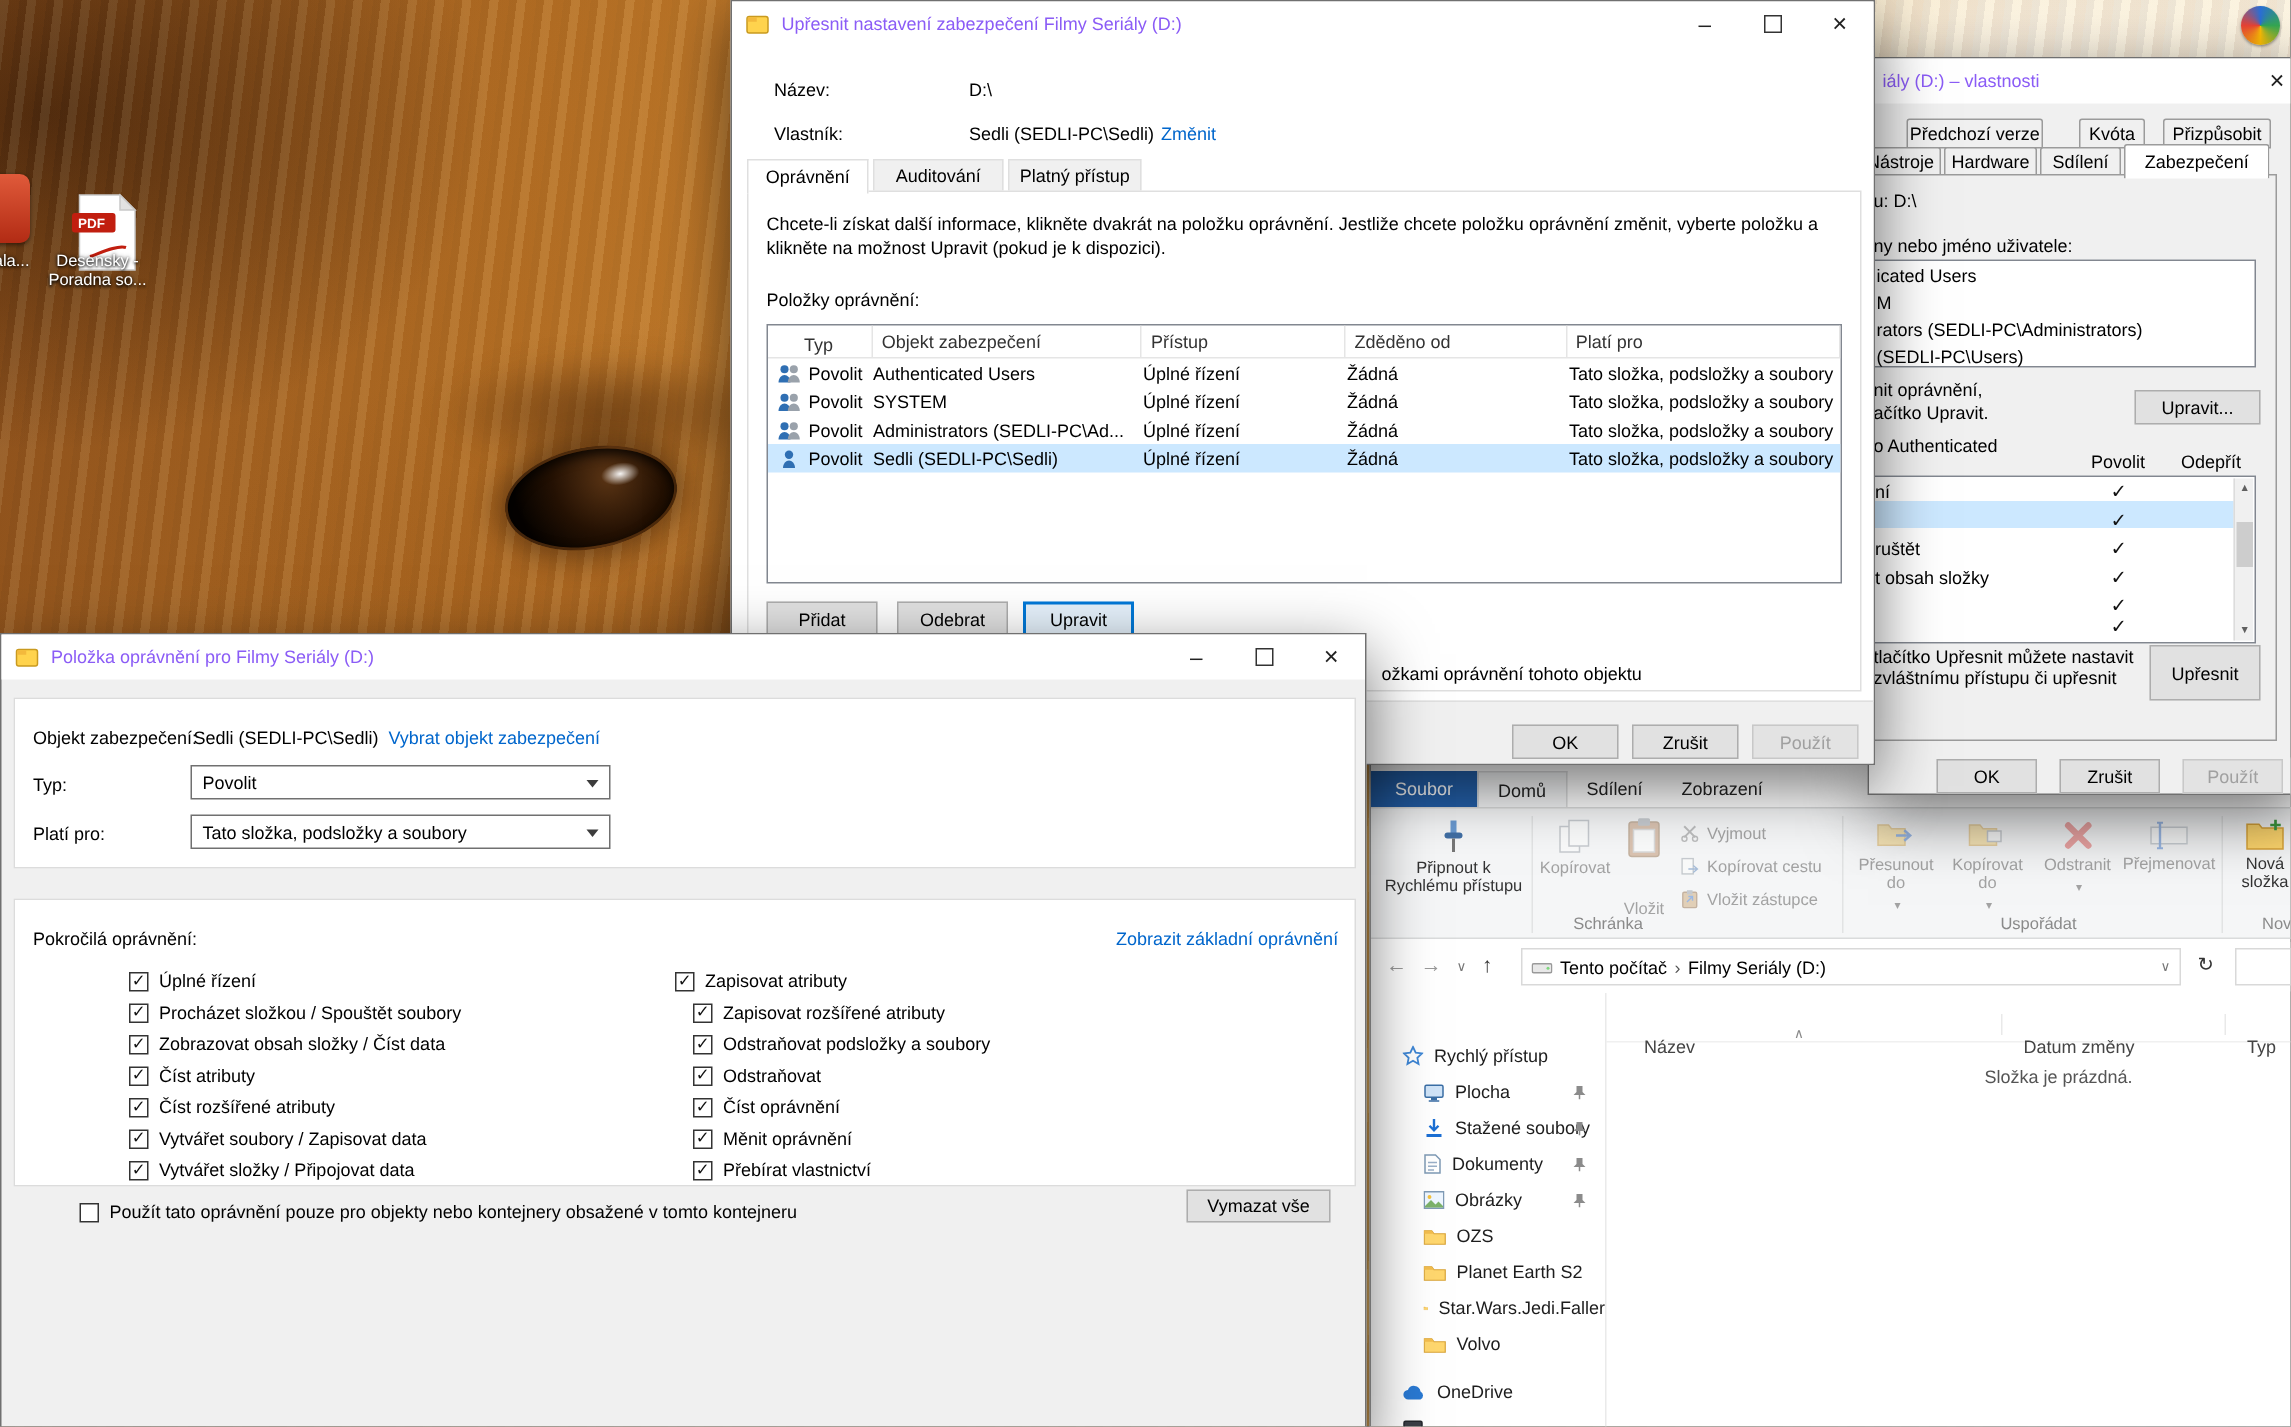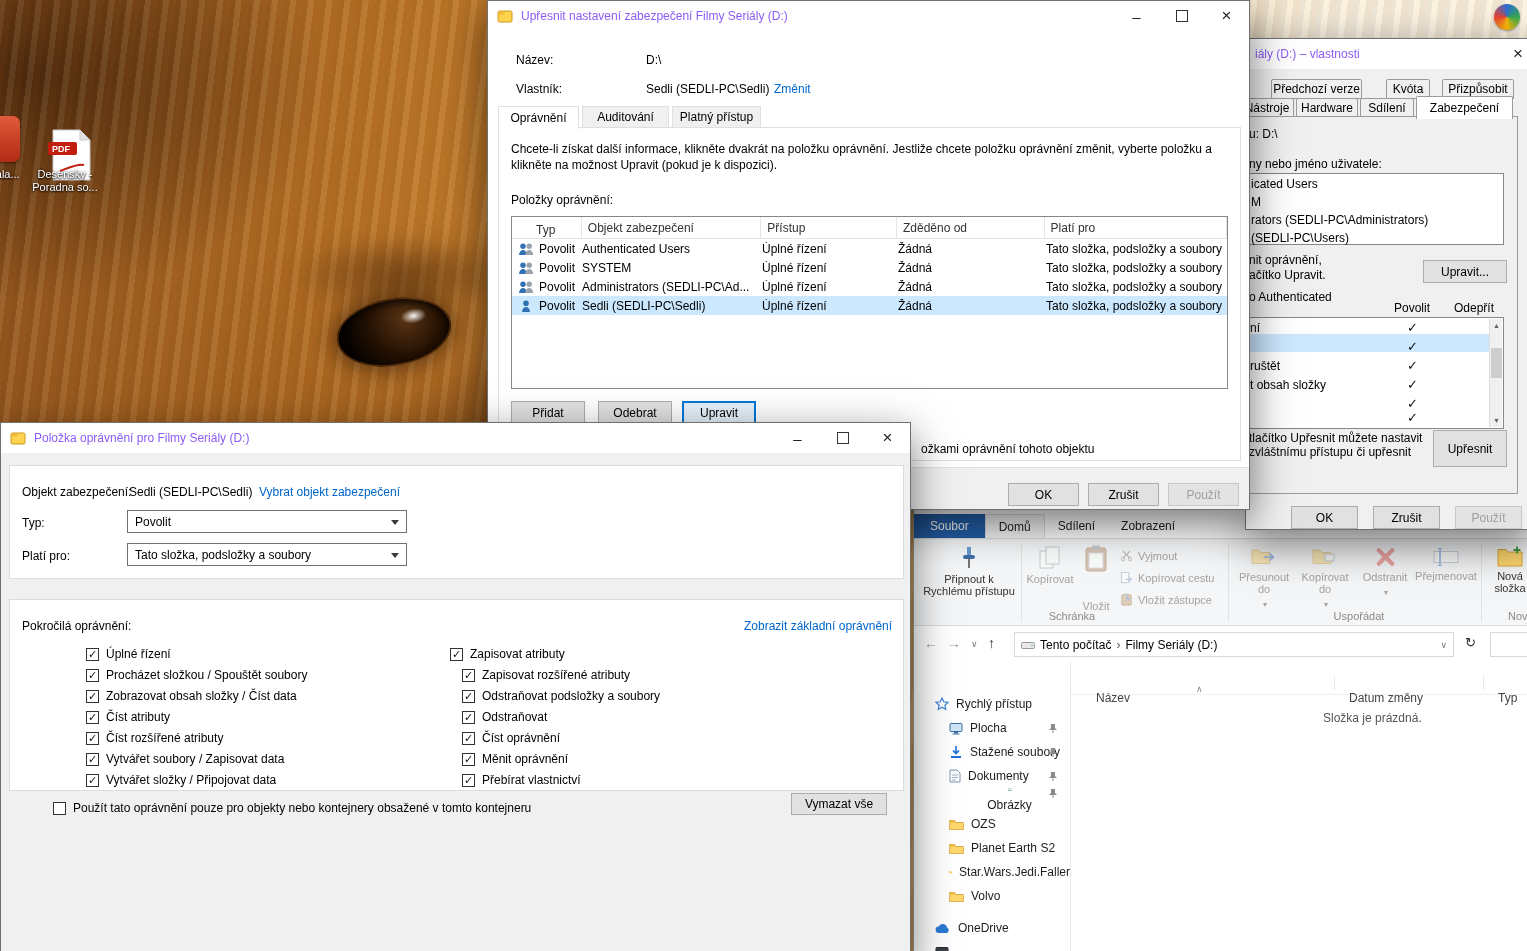--- a/index.html
+++ b/index.html
@@ -315,21 +315,21 @@
       <svg width="12" height="14" viewBox="0 0 12 14">
         <path d="M1 1h7l3 3v9H1z" fill="#fff" stroke="#7f9ab5"></path>
           <path d="M3 6h6M3 8.5h6M3 11h4" stroke="#9ab0c8"></path>
       </svg>
       <span>Dokumenty</span>
       <svg class="pin" width="10" height="10" viewBox="0 0 10 10">
           <path d="M3 1h4v4l2 2H1l2-2z" fill="#8b8b8b"></path>
           <rect x="4.5" y="7" width="1" height="3" fill="#8b8b8b"></rect>
         </svg>
     </div>
-    <div class="side-item" style="top:282px;flex-direction:column;">
+    <div class="side-item" style="top:282px;">
       <svg width="14" height="12" viewBox="0 0 14 12">
         <rect x="0.5" y="0.5" width="13" height="11" fill="#eef6ff" stroke="#7f9ab5"></rect>
           <circle cx="4" cy="4" r="1.3" fill="#f5c23c"></circle>
           <path d="M1 10l4-4 3 3 2-2 3 3v1H1z" fill="#7cb26a"></path>
       </svg>
       <span>Obrázky</span>
       <svg class="pin" width="10" height="10" viewBox="0 0 10 10">
           <path d="M3 1h4v4l2 2H1l2-2z" fill="#8b8b8b"></path>
           <rect x="4.5" y="7" width="1" height="3" fill="#8b8b8b"></rect>
         </svg>

